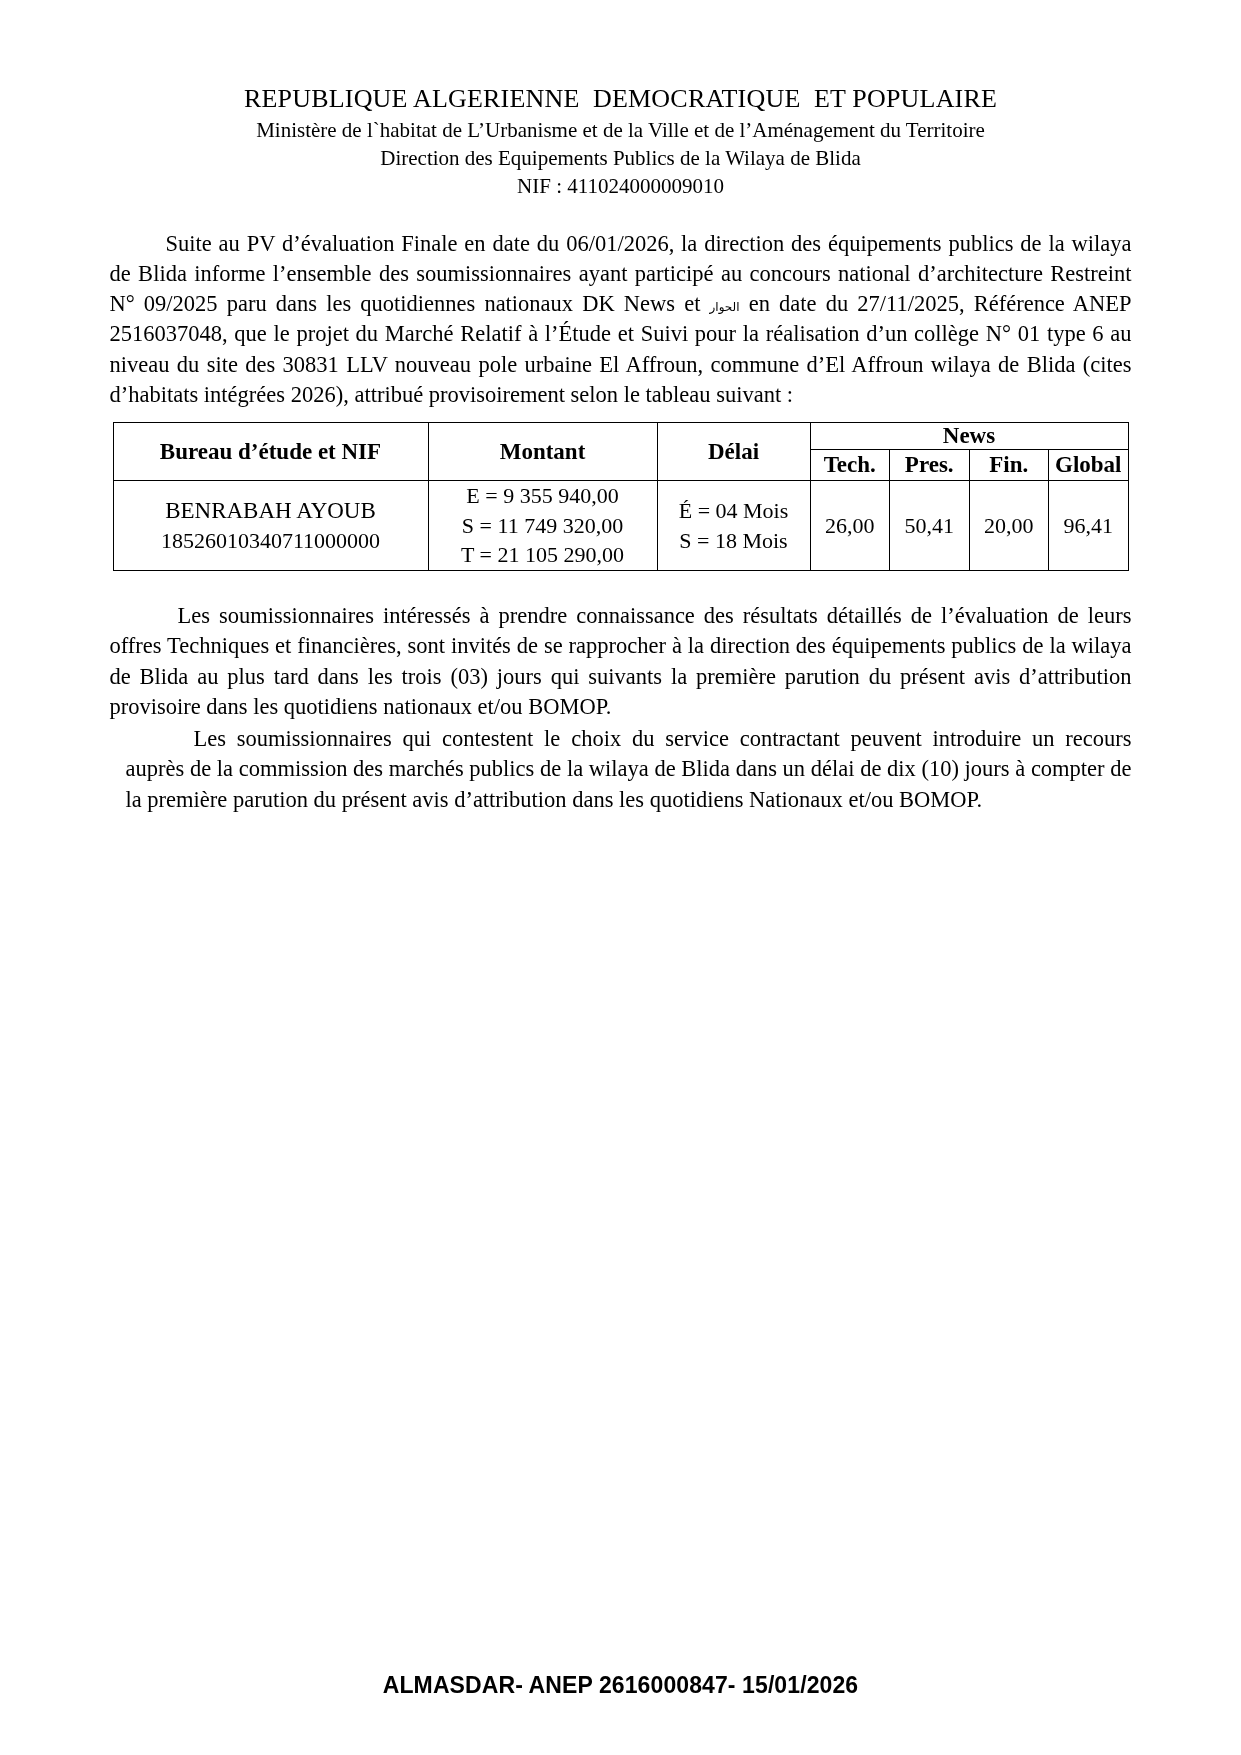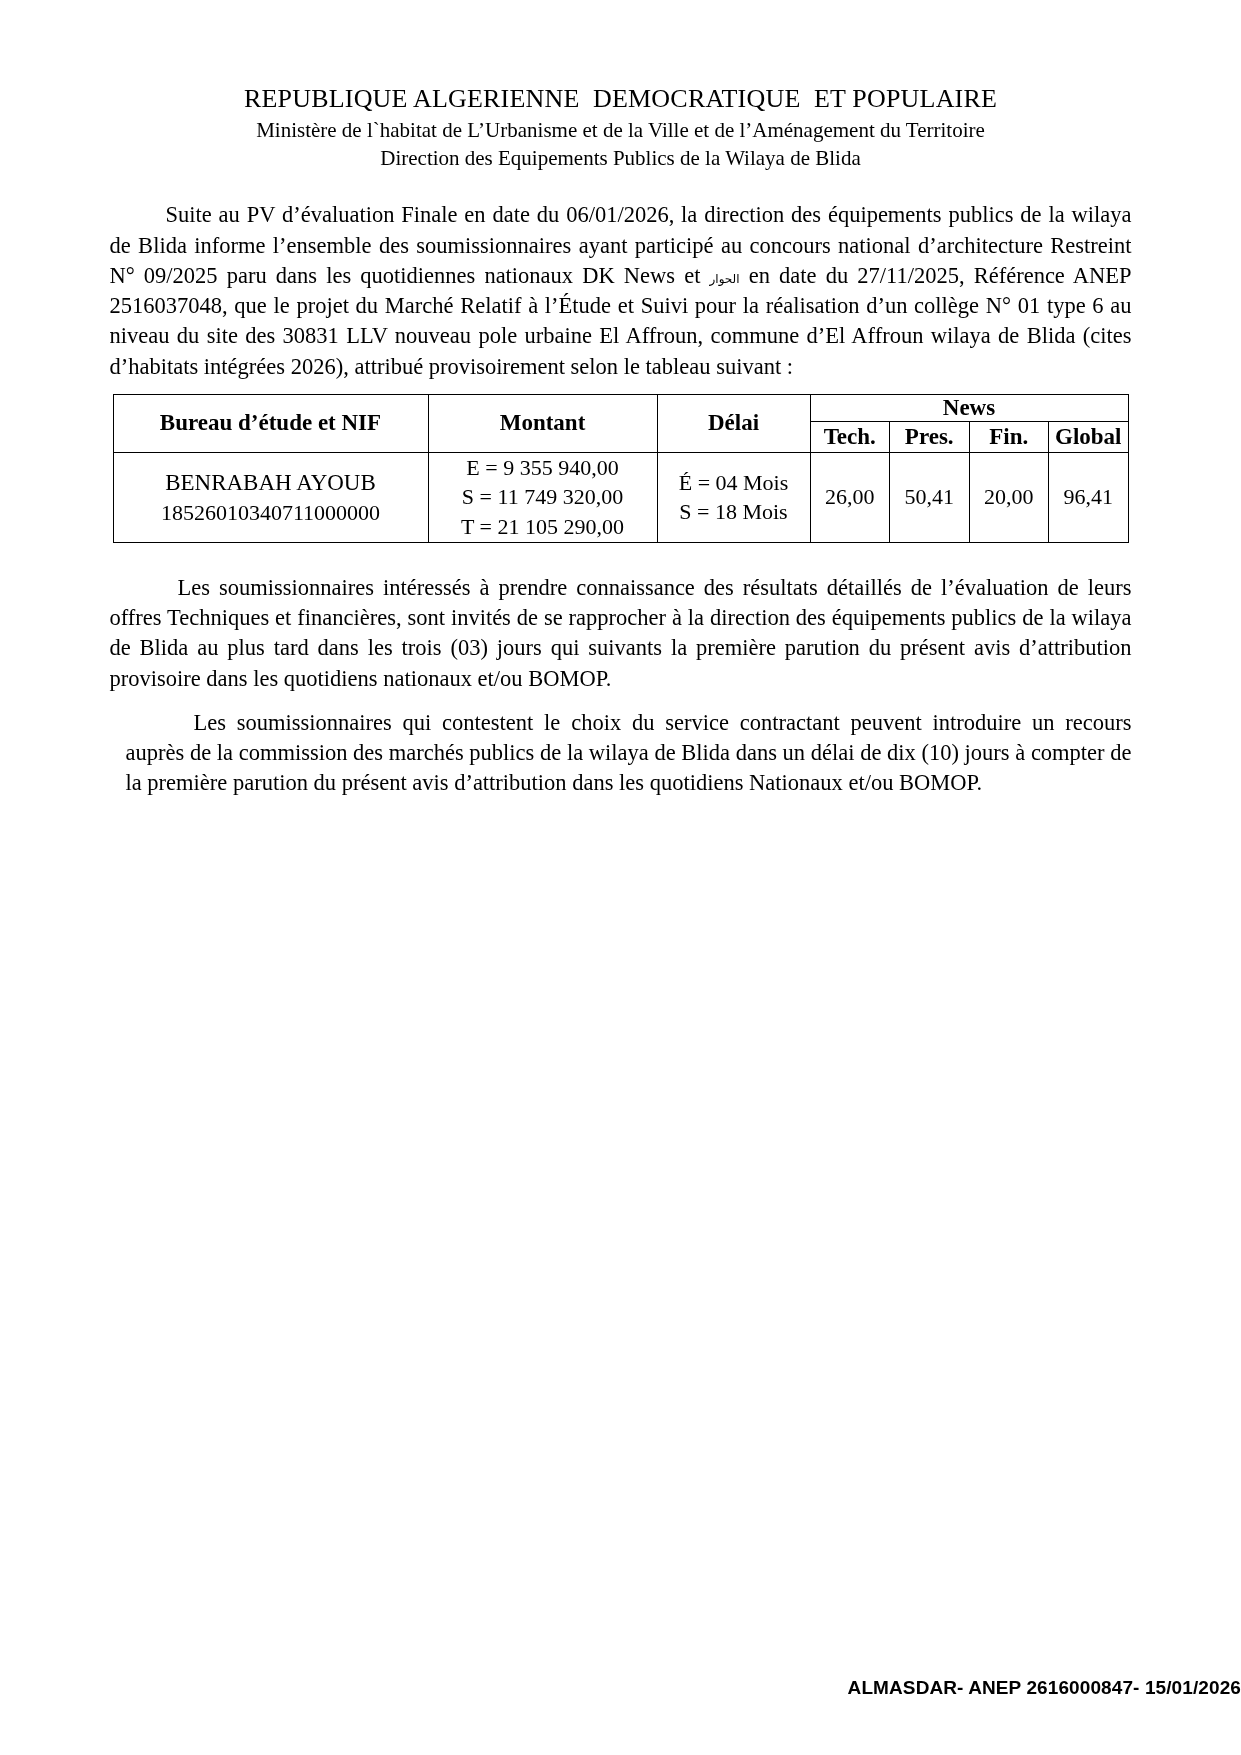--- a/index.html
+++ b/index.html
@@ -111,47 +111,48 @@
   .stack { line-height: 1.35; }
   .stack div { white-space: pre; }
   .montant-cell { font-size: 22px; }
   .delai-cell { font-size: 22px; }
   
   p.after1 {
     margin-top: 30px;
     text-indent: 68px;
   }
   p.after2 {
-    margin-top: 14px;
+    margin-top: 2px;
     text-indent: 68px;
     padding-left: 16px;
     box-sizing: border-box;
   }
   
   .footer {
     position: absolute;
     left: 0;
     right: 0;
     bottom: 64px;
-    text-align: right;
+    text-align: center;
     font-family: "Liberation Sans", sans-serif;
-    font-size: 19px;
+    font-size: 23px;
     font-weight: bold;
     letter-spacing: 0.1px;
   }
 </style>
 </head>
 <body>
 
 <div class="page">
 
   <div class="header">
     <div class="line1">REPUBLIQUE ALGERIENNE  DEMOCRATIQUE  ET POPULAIRE</div>
     <div class="line2">Ministère de l`habitat de L’Urbanisme et de la Ville et de l’Aménagement du Territoire</div>
     <div class="line3">Direction des Equipements Publics de la Wilaya de Blida</div>
+    <div class="line4">NIF : 411024000009010</div>
   </div>
 
   <div class="body-wrap">
 
     <p class="para intro"><span>Suite au PV d’évaluation Finale  en date du 06/01/2026, la direction des équipements publics de  la wilaya de Blida informe l’ensemble des soumissionnaires ayant participé au concours national d’architecture Restreint N° 09/2025 paru dans les quotidiennes nationaux DK News  et </span><span class="ar">الحوار</span><span>  en date  du  27/11/2025, Référence ANEP 2516037048, que le projet du Marché Relatif à l’Étude et Suivi pour   la  réalisation d’un   collège  N°  01 type 6  au  niveau  du  site  des   30831   LLV   nouveau  pole  urbaine  El Affroun,   commune   d’El Affroun  wilaya  de  Blida (cites   d’habitats  intégrées  2026), attribué provisoirement selon le tableau suivant :</span></p>
 
     <table class="award">
       <thead>
         <tr>
           <th class="c-bureau" rowspan="2">Bureau d’étude  et NIF</th>

